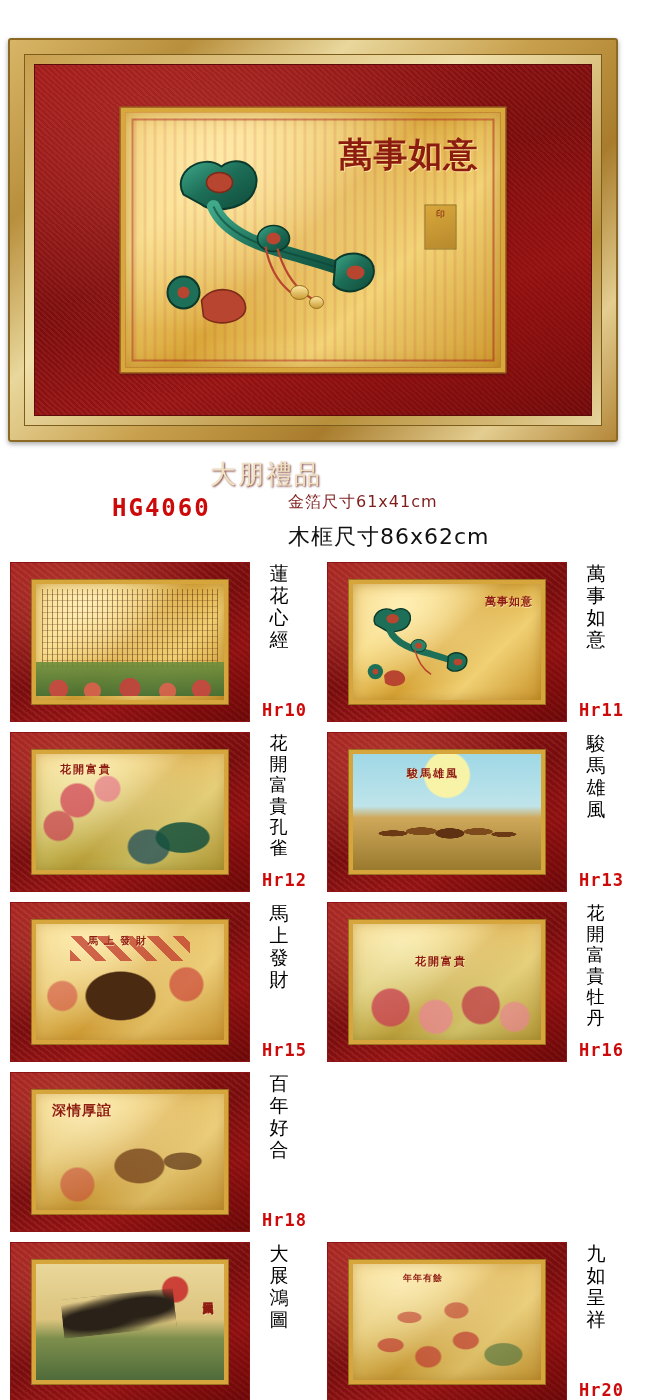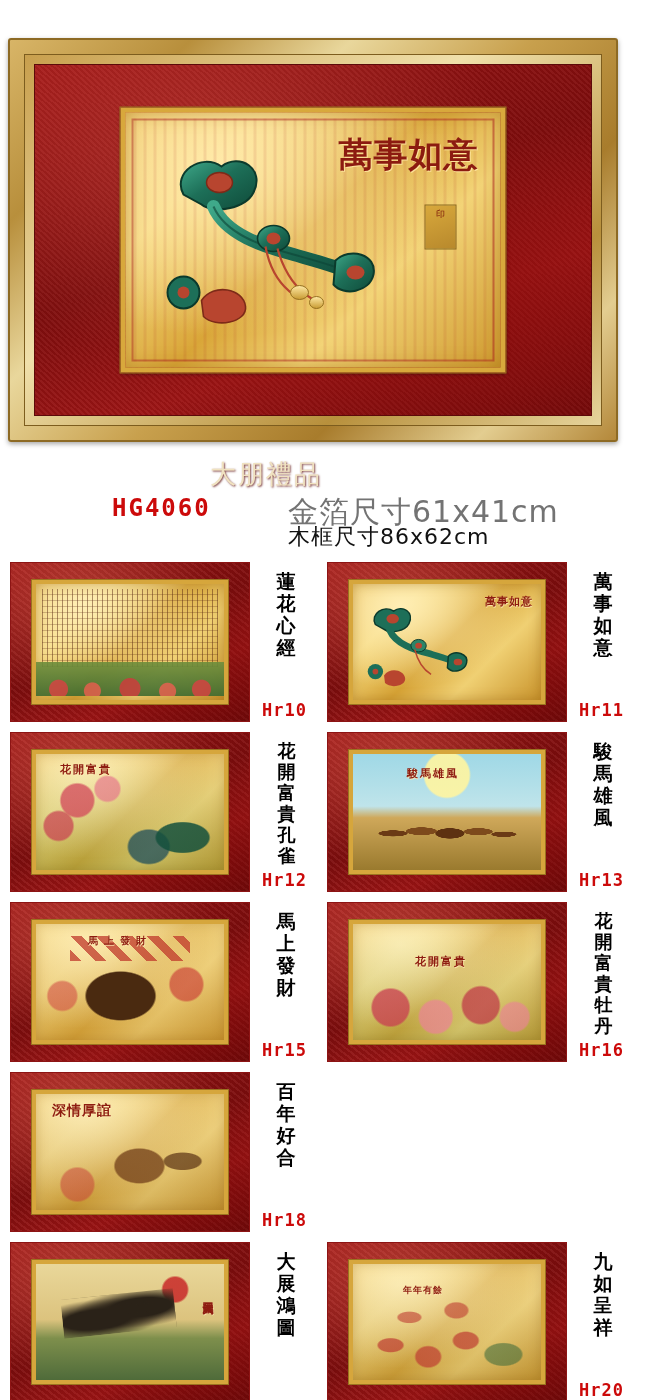--- a/index.html
+++ b/index.html
@@ -66,21 +66,21 @@
     margin-top:48px;
   }
 
   
   .caption{position:relative;height:72px;margin-top:38px;}
   .caption .code{
     position:absolute;left:112px;top:4px;color:#cc0a0a;font-size:24px;font-weight:bold;
     font-family:"DejaVu Sans Mono",monospace;letter-spacing:2px;
   }
   .caption .l1{
-    position:absolute;left:288px;top:2px;font-size:30px;color:#737373;
+    position:absolute;left:288px;top:2px;font-size:16px;color:#7f1d1d;
     font-family:"DejaVu Sans",sans-serif;letter-spacing:1px;text-align:right;
   }
   .caption .l2{
     position:absolute;left:288px;top:32px;font-size:22px;color:#111;
     font-family:"DejaVu Sans",sans-serif;letter-spacing:1px;
   }
 
   
   .grid{position:relative;padding:0 10px;}
   .row{display:flex;gap:10px;margin-bottom:10px;}
@@ -108,21 +108,21 @@
   }
   .plate .tchars{
     position:absolute;font-family:"DejaVu Sans",sans-serif;color:#8e1c10;font-weight:bold;
     text-shadow:0.5px 0.5px 0 rgba(255,235,180,.85);
   }
   .label{
     width:57px;position:relative;padding-left:8px;box-sizing:border-box;
   }
   .label .vtext{
     font-family:"DejaVu Sans",sans-serif;font-size:19px;line-height:22px;color:#000;
-    font-weight:bold;text-align:right;width:26px;margin:8px auto;
+    font-weight:normal;text-align:left;width:26px;margin:0 auto;
   }
   .label .code{
     position:absolute;bottom:2px;left:0;width:100%;text-align:right;
     color:#cc0a0a;font-size:17px;font-weight:bold;font-family:"DejaVu Sans Mono",monospace;
     letter-spacing:1px;
   }
   .label.tall .vtext{font-size:18px;line-height:21px;}
 
   
   .art{position:absolute;inset:0;}
@@ -422,21 +422,21 @@
       <div class="label">
         <div class="vtext">大展鴻圖</div>
         <div class="code"></div>
       </div>
     </div>
 
     <div class="cell">
       <div class="thumb">
         <div class="plate gold-bg">
           <div class="fish9"></div>
-          <div class="tchars" style="left:50px;top:8px;font-size:9px;letter-spacing:1px;margin-top:12px;">年年有餘</div>
+          <div class="tchars" style="left:50px;top:8px;font-size:9px;letter-spacing:1px;">年年有餘</div>
         </div>
       </div>
       <div class="label">
         <div class="vtext">九如呈祥</div>
         <div class="code">Hr20</div>
       </div>
     </div>
   </div>
 
 </div>

